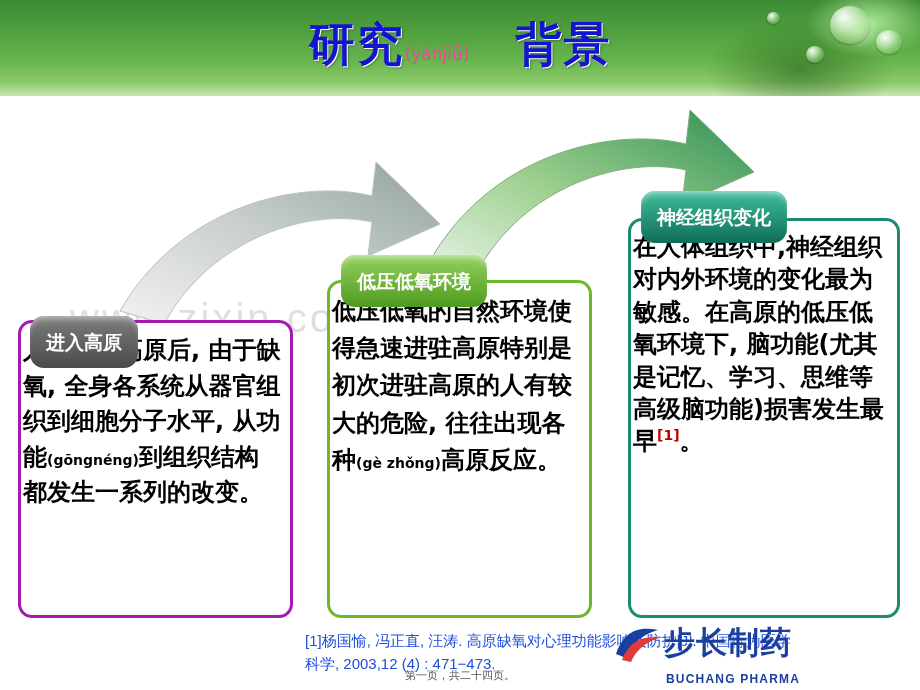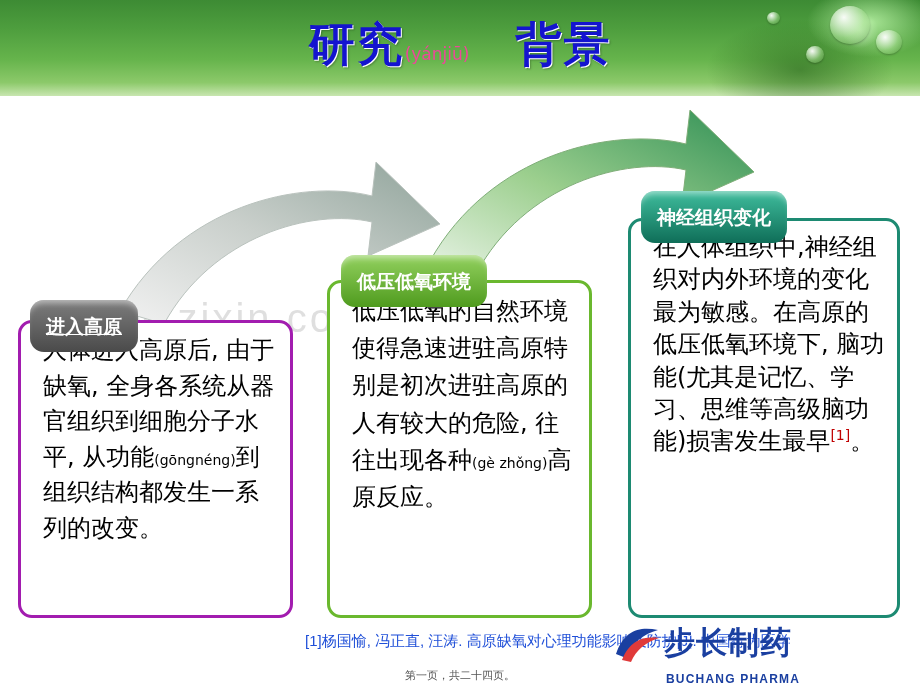--- a/index.html
+++ b/index.html
@@ -62,38 +62,39 @@
   
   .box{
     position:absolute;
     border-radius:14px;
     background:#ffffff;
     box-sizing:border-box;
   }
   .box .body{
     font-family:"DejaVu Sans","Liberation Sans",sans-serif;
     font-size:23px;line-height:1.42;color:#000;
-    padding:10px 8px 6px 22px;
+    padding:10px 8px 6px 2px;
     white-space:pre-wrap;
+    font-weight:bold;
   }
   .tag{
     position:absolute;
     height:28px;line-height:28px;
     border-radius:14px;
     color:#ffffff;font-weight:bold;font-size:19px;
     font-family:"DejaVu Sans","Liberation Sans",sans-serif;
     text-align:center;
     padding:12px 16px;
     white-space:nowrap;
     box-shadow:inset 0 7px 6px -4px rgba(255,255,255,.5);
   }
 
   
   #box1{left:18px;top:320px;width:275px;height:298px;border:3px solid #a21caf;}
-  #tag1{left:30px;top:300px;background:linear-gradient(to bottom,#7d7d7d,#4a4a4a);text-decoration:underline;}
+  #tag1{left:30px;top:316px;background:linear-gradient(to bottom,#7d7d7d,#4a4a4a);}
   
   #box2{left:327px;top:280px;width:265px;height:338px;border:3px solid #6ab82e;}
   #tag2{left:341px;top:255px;background:linear-gradient(to bottom,#93d15f,#4f9b1e);}
   
   #box3{left:628px;top:218px;width:272px;height:400px;border:3px solid #1d8a72;}
   #tag3{left:641px;top:191px;background:linear-gradient(to bottom,#3fbd9d,#0f6e58);}
 
   #box3 .body{font-size:24px;line-height:1.35;}
   #box1 .body{font-size:24px;line-height:1.48;}
   #box2 .body{font-size:24px;line-height:1.55;}
@@ -175,20 +176,21 @@
 </div>
 <div class="tag" id="tag2">低压低氧环境</div>
 
 <div class="box" id="box3">
   <div class="body"><span>在人体组织中,神经组织对内外环境的变化最为敏感。在高原的低压低氧环境下, 脑功能(尤其是记忆、学习、思维等高级脑功能)损害发生最早</span><span class="sup">[1]</span><span>。</span></div>
 </div>
 <div class="tag" id="tag3">神经组织变化</div>
 
 <div class="refs">
   <div>[1]杨国愉, 冯正直, 汪涛. 高原缺氧对心理功能影响及防护[J]. 中国行为医学</div>
+  <div>科学, 2003,12 (4) : 471−473.</div>
 </div>
 
 <div class="logo">
   <svg class="mark" viewBox="0 0 46 40">
     <path d="M2,30 C10,6 26,2 44,6 C30,10 18,18 12,34 Z" fill="#1a3fa0"></path>
     <path d="M8,36 C16,16 30,12 45,14 C32,18 22,26 17,38 Z" fill="#e03a3a"></path>
   </svg>
   <div class="cn">步长制药</div>
   <div class="en">BUCHANG PHARMA</div>
 </div>

